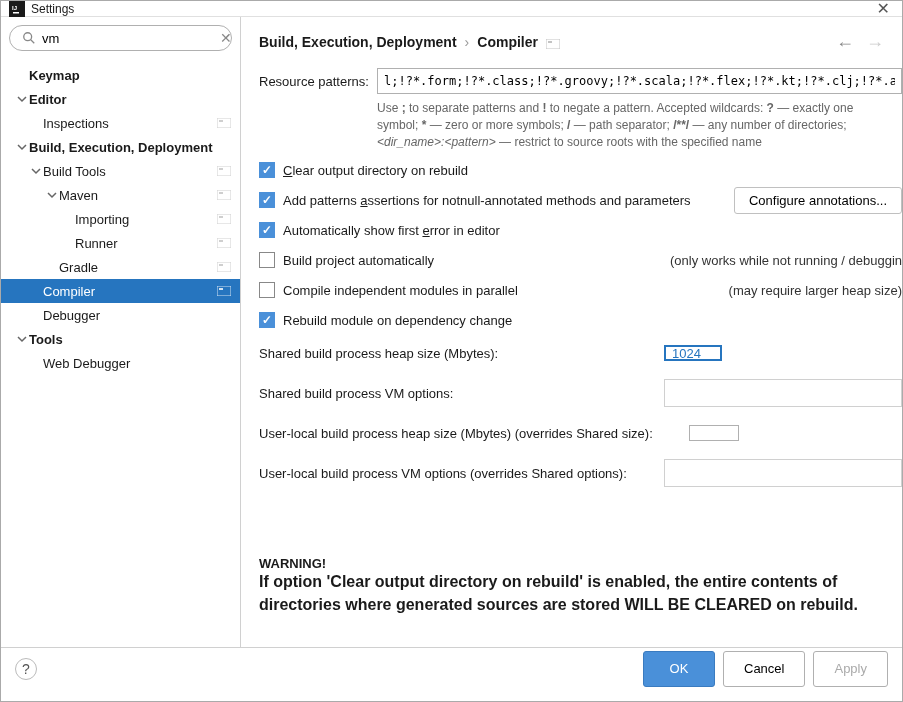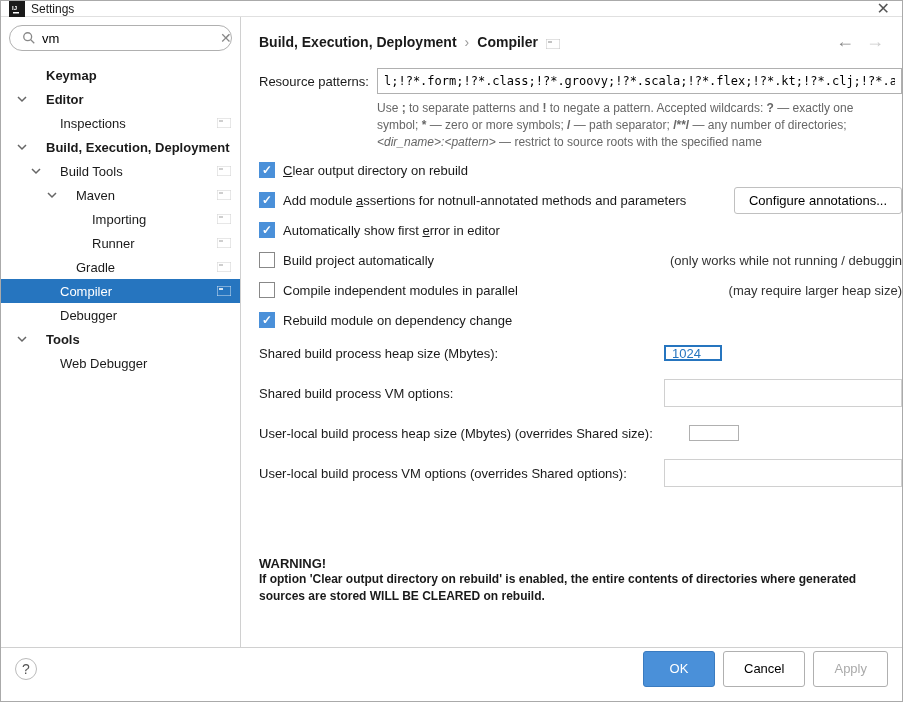--- a/index.html
+++ b/index.html
@@ -17,21 +17,21 @@
     .search-row { padding: 8px; }
     .search-wrap { position: relative; border: 1px solid #b0b0b0; border-radius: 13px; height: 26px; display: flex; align-items: center; padding: 0 12px; }
     .search-wrap svg { flex-shrink: 0; }
     .search-input { border: none; outline: none; flex: 1; margin-left: 6px; font-size: 13px; background: transparent; }
     .search-clear { cursor: pointer; color: #888; font-size: 14px; padding: 0 2px; }
     
     .tree { flex: 1; overflow-y: auto; padding-top: 4px; }
     .tree-item { display: flex; align-items: center; height: 24px; padding-right: 8px; cursor: pointer; }
     .tree-item.selected { background: #2675bf; color: #fff; }
     .tree-arrow { width: 14px; height: 14px; display: flex; align-items: center; justify-content: center; flex-shrink: 0; }
-    .tree-label { flex: 1; white-space: nowrap; overflow: hidden; text-overflow: ellipsis; margin-left: 17px; }
+    .tree-label { flex: 1; white-space: nowrap; overflow: hidden; text-overflow: ellipsis; }
     .tree-item.bold .tree-label { font-weight: bold; }
     .tree-badge { width: 16px; height: 12px; display: flex; align-items: center; justify-content: center; opacity: 0.4; }
     .tree-item.selected .tree-badge { opacity: 0.8; }
     .lvl0 { padding-left: 14px; }
     .lvl1 { padding-left: 28px; }
     .lvl2 { padding-left: 44px; }
     .lvl3 { padding-left: 60px; }
     .no-arrow .tree-arrow { visibility: hidden; }
     
     .main { flex: 1; display: flex; flex-direction: column; overflow: hidden; }
@@ -61,21 +61,21 @@
     .configure-btn { border: 1px solid #c0c0c0; background: #fff; padding: 5px 14px; border-radius: 3px; cursor: pointer; font-size: 13px; margin-left: auto; }
     
     .setting-row { display: flex; align-items: center; margin-bottom: 14px; height: 26px; }
     .setting-label { width: 405px; }
     .num-input { width: 58px; border: 1px solid #b0b0b0; height: 16px; padding: 0 6px; font-size: 13px; }
     .num-input.selected { border: 2px solid #2675bf; color: #2675bf; }
     .wide-text { flex: 1; border: 1px solid #d0d0d0; height: 28px; background: #fff; min-width: 100px; }
     
     .warning-block { margin-top: 70px; padding-right: 8px; }
     .warning-title { font-weight: bold; font-size: 13px; }
-    .warning-text { font-weight: bold; font-size: 12px; line-height: 1.4; }
+    .warning-text { font-weight: bold; font-size: 16px; line-height: 1.4; }
     
     .footer { height: 42px; border-top: 1px solid #d0d0d0; display: flex; align-items: center; padding: 0 14px; background: #fff; }
     .help-btn { width: 22px; height: 22px; border: 1px solid #bbb; border-radius: 50%; display: flex; align-items: center; justify-content: center; font-size: 14px; color: #555; cursor: pointer; }
     .footer-spacer { flex: 1; }
     .btn { height: 36px; padding: 0 20px; border: 1px solid #b0b0b0; border-radius: 3px; background: #fff; cursor: pointer; font-size: 13px; margin-left: 8px; min-width: 72px; }
     .btn.primary { background: #4a90d9; border-color: #3a7bc0; color: #fff; font-weight: 500; }
     .btn.disabled { color: #aaa; cursor: default; }
     
     u { text-decoration: underline; }
   </style>
@@ -248,21 +248,21 @@
       <div class="hint-text">
         <span>Use </span><b>;</b><span> to separate patterns and </span><b>!</b><span> to negate a pattern. Accepted wildcards: </span><b>?</b><span> — exactly one symbol; </span><b>*</b><span> — zero or more symbols; </span><b>/</b><span> — path separator; </span><b>/**/</b><span> — any number of directories; </span><i>&lt;dir_name&gt;:&lt;pattern&gt;</i><span> — restrict to source roots with the specified name</span>
       </div>
 
       <div class="checkbox-row">
         <span class="checkbox checked"></span>
         <span class="checkbox-label"><u>C</u><span>lear output directory on rebuild</span></span>
       </div>
       <div class="checkbox-row">
         <span class="checkbox checked"></span>
-        <span class="checkbox-label"><span>Add module </span><u>a</u><span>ssertions for notnull-annotated methods and parameters</span></span>
+        <span class="checkbox-label"><span>Add patterns </span><u>a</u><span>ssertions for notnull-annotated methods and parameters</span></span>
         <button class="configure-btn">Configure annotations...</button>
       </div>
       <div class="checkbox-row">
         <span class="checkbox checked"></span>
         <span class="checkbox-label"><span>Automatically show first </span><u>e</u><span>rror in editor</span></span>
       </div>
       <div class="checkbox-row">
         <span class="checkbox"></span>
         <span class="checkbox-label">Build project automatically</span>
         <span class="checkbox-note">(only works while not running / debuggin</span>

